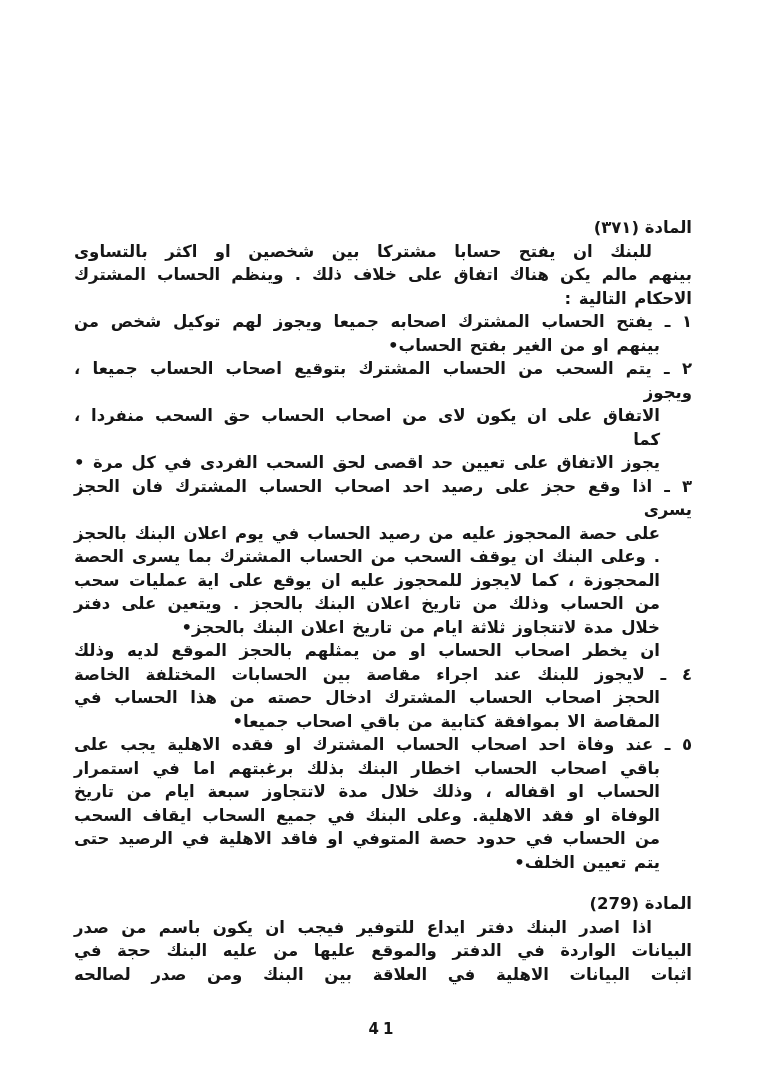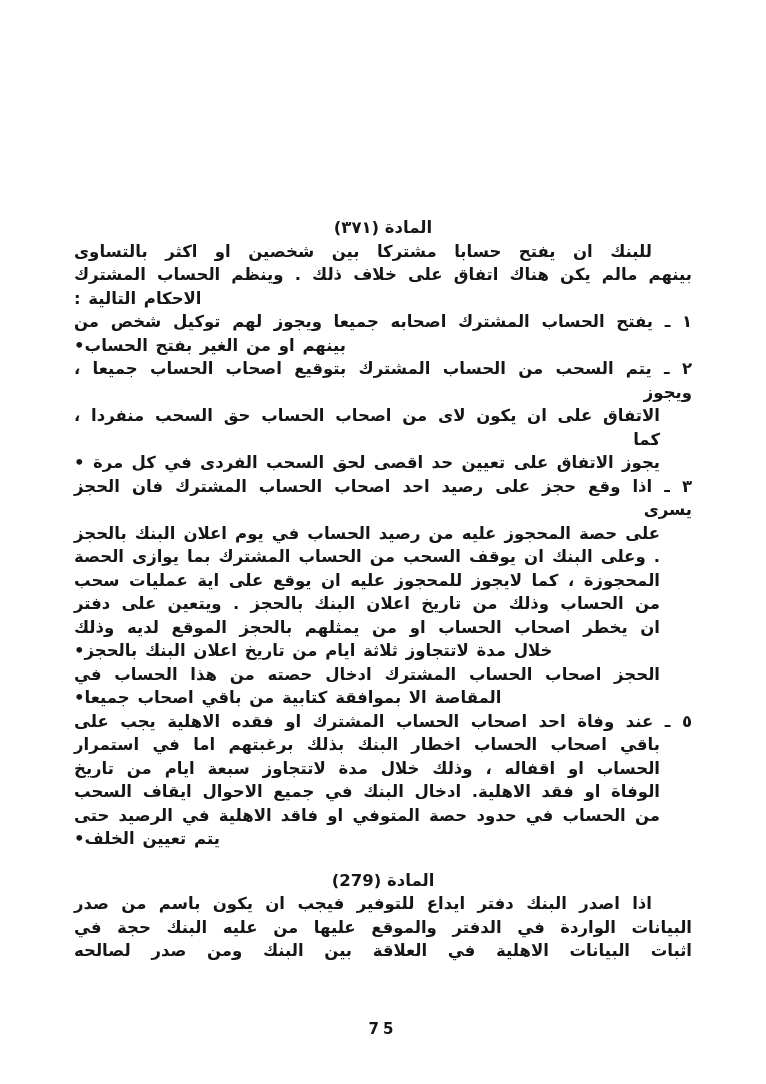--- a/index.html
+++ b/index.html
@@ -14,27 +14,26 @@
   .content{
     position:absolute;
     top:0;right:74px;width:618px;
     direction:rtl;
     font-weight:700;
     font-size:16.5px;
     line-height:23.5px;
   }
   .content p{margin:0;padding:0;}
   .ttl{
-    text-align:center;
     font-size:16.5px;
   }
   .ttl-1{margin-top:216px !important;}
   .ttl-2{margin-top:18px !important;}
   .ln{
-    text-align:left;
+    text-align:right;
     word-spacing:2px;
     white-space:nowrap;
   }
   
   .j{
     white-space:normal;
     text-align:justify;
     text-align-last:justify;
     text-justify:inter-word;
   }
@@ -66,38 +65,39 @@
 
     <p class="ln j">١ ـ يفتح الحساب المشترك اصحابه جميعا ويجوز لهم توكيل شخص من</p>
     <p class="ln hi">بينهم او من الغير بفتح الحساب•</p>
 
     <p class="ln j">٢ ـ يتم السحب من الحساب المشترك بتوقيع اصحاب الحساب جميعا ، ويجوز</p>
     <p class="ln j hi">الاتفاق على ان يكون لاى من اصحاب الحساب حق السحب منفردا ، كما</p>
     <p class="ln j hi">يجوز الاتفاق على تعيين حد اقصى لحق السحب الفردى في كل مرة •</p>
 
     <p class="ln j">٣ ـ اذا وقع حجز على رصيد احد اصحاب الحساب المشترك فان الحجز يسرى</p>
     <p class="ln j hi">على حصة المحجوز عليه من رصيد الحساب في يوم اعلان البنك بالحجز</p>
-    <p class="ln j hi">. وعلى البنك ان يوقف السحب من الحساب المشترك بما يوازى الحصة</p>
+    <p class="ln j hi">. وعلى البنك ان يوقف السحب من الحساب المشترك بما يسرى الحصة</p>
     <p class="ln j hi">المحجوزة ، كما لايجوز للمحجوز عليه ان يوقع على اية عمليات سحب</p>
     <p class="ln j hi">من الحساب وذلك من تاريخ اعلان البنك بالحجز . ويتعين على دفتر</p>
+    <p class="ln hi">خلال مدة لاتتجاوز ثلاثة ايام من تاريخ اعلان البنك بالحجز•</p>
     <p class="ln j hi">ان يخطر اصحاب الحساب او من يمثلهم بالحجز الموقع لديه وذلك</p>
-    <p class="ln hi">خلال مدة لاتتجاوز ثلاثة ايام من تاريخ اعلان البنك بالحجز•</p>
 
+    <p class="ln j">٤ ـ لايجوز للبنك عند اجراء مقاصة بين الحسابات المختلفة الخاصة</p>
     <p class="ln j hi">الحجز اصحاب الحساب المشترك ادخال حصته من هذا الحساب في</p>
     <p class="ln hi">المقاصة الا بموافقة كتابية من باقي اصحاب جميعا•</p>
 
     <p class="ln j">٥ ـ عند وفاة احد اصحاب الحساب المشترك او فقده الاهلية يجب على</p>
     <p class="ln j hi">باقي اصحاب الحساب اخطار البنك بذلك برغبتهم اما في استمرار</p>
     <p class="ln j hi">الحساب او اقفاله ، وذلك خلال مدة لاتتجاوز سبعة ايام من تاريخ</p>
-    <p class="ln j hi">الوفاة او فقد الاهلية. ادخال البنك في جميع الاحوال ايقاف السحب</p>
+    <p class="ln j hi">الوفاة او فقد الاهلية. وعلى البنك في جميع السحاب ايقاف السحب</p>
     <p class="ln j hi">من الحساب في حدود حصة المتوفي او فاقد الاهلية في الرصيد حتى</p>
     <p class="ln hi">يتم تعيين الخلف•</p>
 
     <p class="ttl ttl-2">المادة (279)</p>
 
     <p class="ln j fi">اذا اصدر البنك دفتر ايداع للتوفير فيجب ان يكون باسم من صدر</p>
     <p class="ln j">البيانات الواردة في الدفتر والموقع عليها من عليه البنك حجة في</p>
     <p class="ln j">اثبات البيانات الاهلية في العلاقة بين البنك ومن صدر لصالحه</p>
 
   </div>
 
-  <div class="footer">75</div>
+  <div class="footer">41</div>
 </div>
 
 </body></html>

